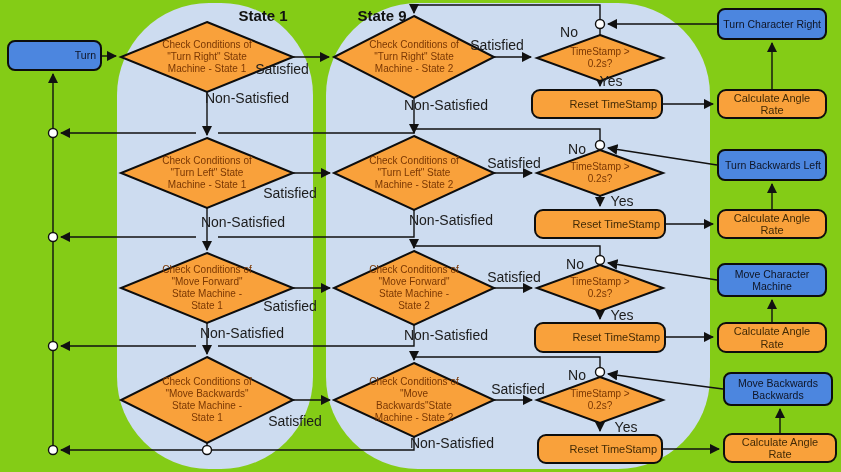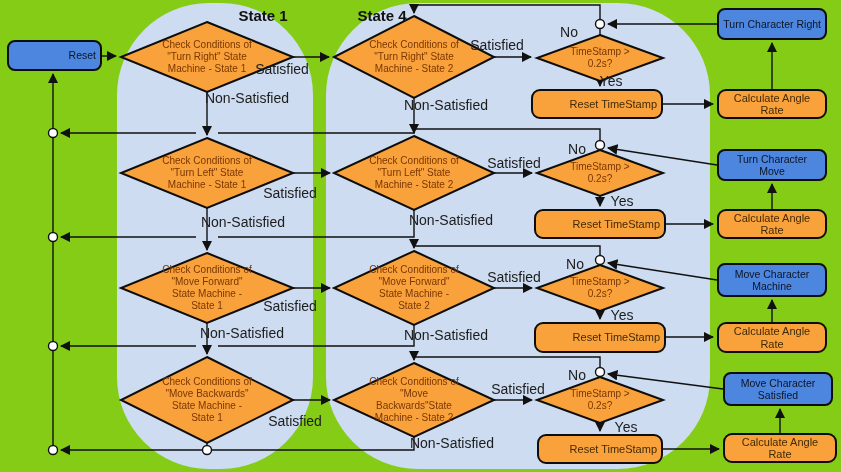--- a/index.html
+++ b/index.html
@@ -25,21 +25,21 @@
     white-space:nowrap;z-index:4;}
 </style>
 </head>
 <body>
 
 <div class="stage">
 
   <div class="capsule" style="left:117px;top:3px;width:196px;height:466px;"></div>
   <div class="capsule" style="left:326px;top:3px;width:384px;height:466px;"></div>
   <div class="capsule-title" style="left:263px;top:15px;">State 1</div>
-  <div class="capsule-title" style="left:382px;top:15px;">State 4</div>
+  <div class="capsule-title" style="left:382px;top:15px;">State 9</div>
 
   <svg class="wires" width="841" height="472" viewBox="0 0 841 472">
     <defs>
       <marker id="arr" viewBox="0 0 10 10" refX="9" refY="5" markerWidth="7.5" markerHeight="7.5" orient="auto-start-reverse">
         <path d="M0,0 L10,5 L0,10 z" fill="#111"></path>
       </marker>
     </defs>
 
     <g stroke="#111" stroke-width="1.4" fill="none">
       <path d="M102,56 H116" marker-end="url(#arr)"></path>
@@ -125,21 +125,21 @@
       <circle cx="600" cy="372" r="4.5"></circle>
       <circle cx="53" cy="133" r="4.5"></circle>
       <circle cx="53" cy="237" r="4.5"></circle>
       <circle cx="53" cy="346" r="4.5"></circle>
       <circle cx="53" cy="450" r="4.5"></circle>
       <circle cx="207" cy="450" r="4.5"></circle>
     </g>
   </svg>
 
   <div class="node box-blue" style="left:7px;top:40px;width:95px;height:31px;">
-    <span>Reset</span>
+    <span>Turn</span>
   </div>
 
   <div class="dtext" style="left:162px;top:24px;width:90px;height:66px;">Check Conditions of "Turn Right" State Machine - State 1</div>
   <div class="dtext" style="left:162px;top:140px;width:90px;height:66px;">Check Conditions of "Turn Left" State Machine - State 1</div>
   <div class="dtext" style="left:162px;top:255px;width:90px;height:66px;">Check Conditions of "Move Forward" State Machine - State 1</div>
   <div class="dtext" style="left:162px;top:362px;width:90px;height:76px;">Check Conditions of "Move Backwards" State Machine - State 1</div>
 
   <div class="dtext" style="left:368px;top:20px;width:92px;height:74px;">Check Conditions of "Turn Right" State Machine - State 2</div>
   <div class="dtext" style="left:368px;top:138px;width:92px;height:70px;">Check Conditions of "Turn Left" State Machine - State 2</div>
   <div class="dtext" style="left:368px;top:253px;width:92px;height:70px;">Check Conditions of "Move Forward" State Machine - State 2</div>
@@ -173,27 +173,27 @@
     <span>Calculate Angle Rate</span>
     </div>
   <div class="node box-orange" style="left:723px;top:433px;width:114px;height:30px;">
     <span>Calculate Angle Rate</span>
     </div>
 
   <div class="node box-blue" style="left:717px;top:8px;width:110px;height:32px;">
     <span>Turn Character Right</span>
     </div>
   <div class="node box-blue" style="left:717px;top:149px;width:110px;height:32px;">
-    <span>Turn Character Move</span>
+    <span>Turn Backwards Left</span>
     </div>
   <div class="node box-blue" style="left:717px;top:263px;width:110px;height:34px;">
     <span>Move Character Machine</span>
     </div>
   <div class="node box-blue" style="left:723px;top:372px;width:110px;height:34px;">
-    <span>Move Character Satisfied</span>
+    <span>Move Backwards Backwards</span>
     </div>
 
   <div class="elabel" style="left:282px;top:69px;">Satisfied</div>
   <div class="elabel" style="left:290px;top:193px;">Satisfied</div>
   <div class="elabel" style="left:290px;top:306px;">Satisfied</div>
   <div class="elabel" style="left:295px;top:421px;">Satisfied</div>
 
   <div class="elabel" style="left:497px;top:45px;">Satisfied</div>
   <div class="elabel" style="left:514px;top:163px;">Satisfied</div>
   <div class="elabel" style="left:514px;top:277px;">Satisfied</div>

